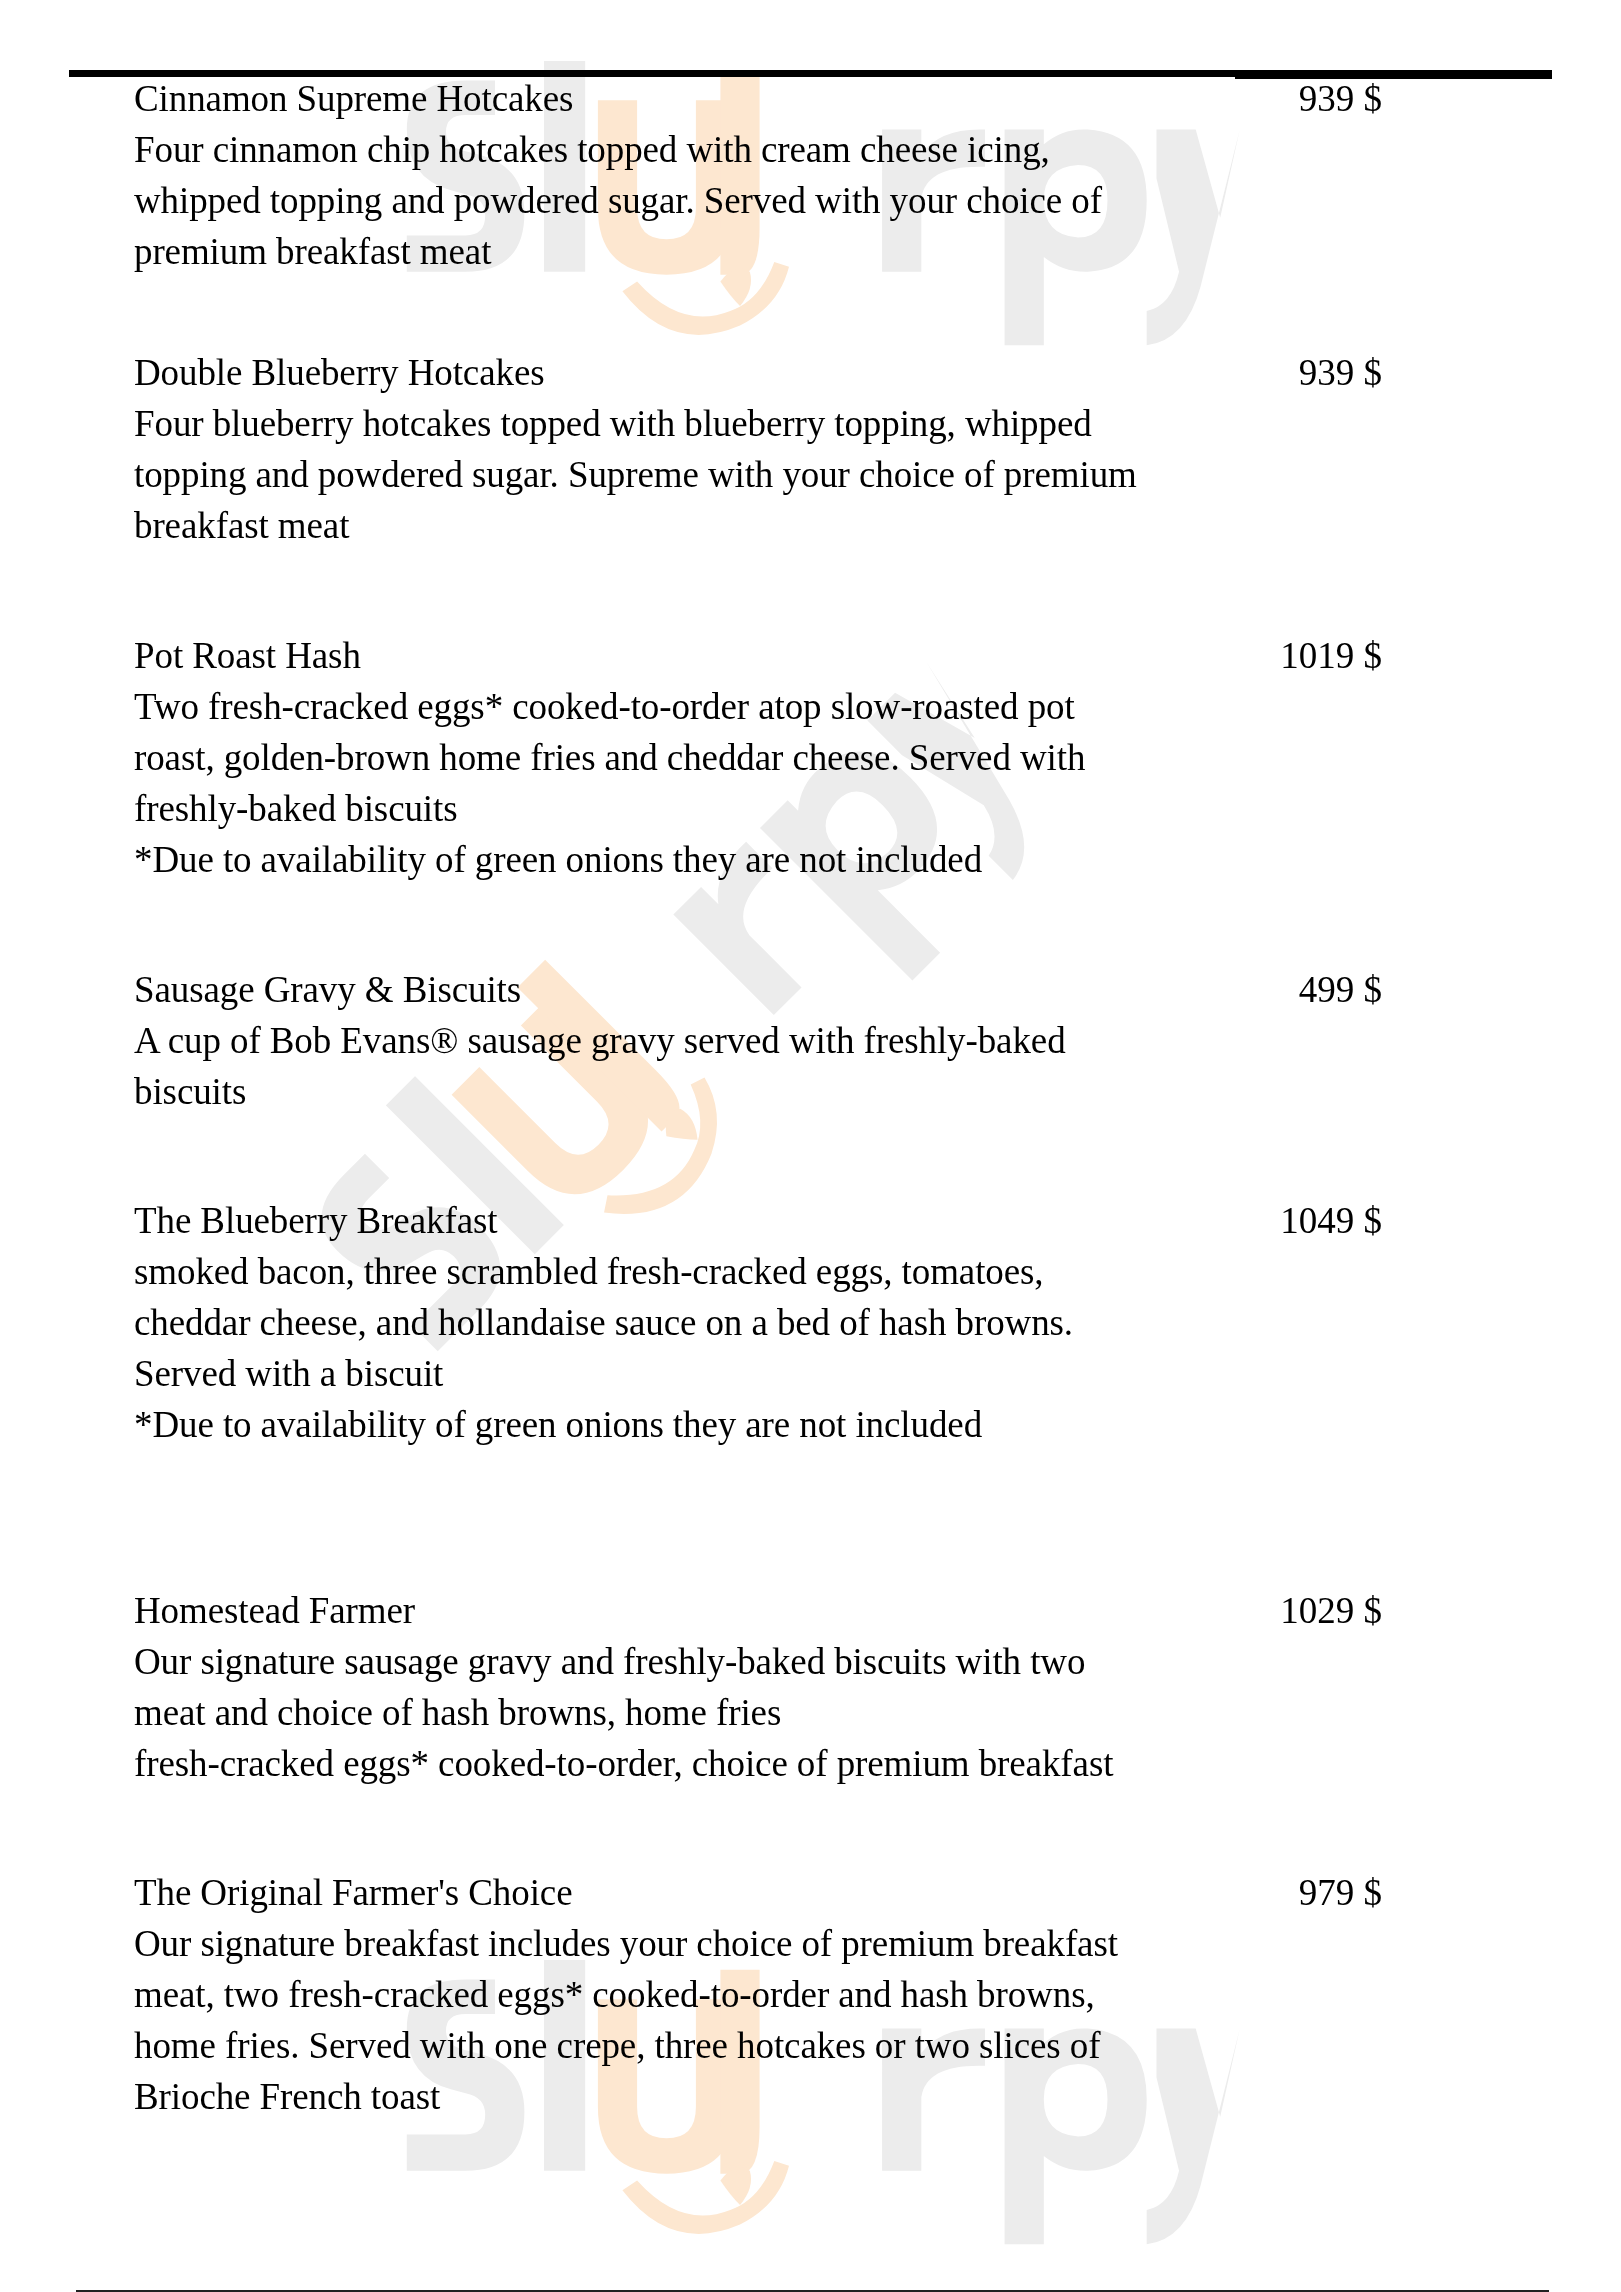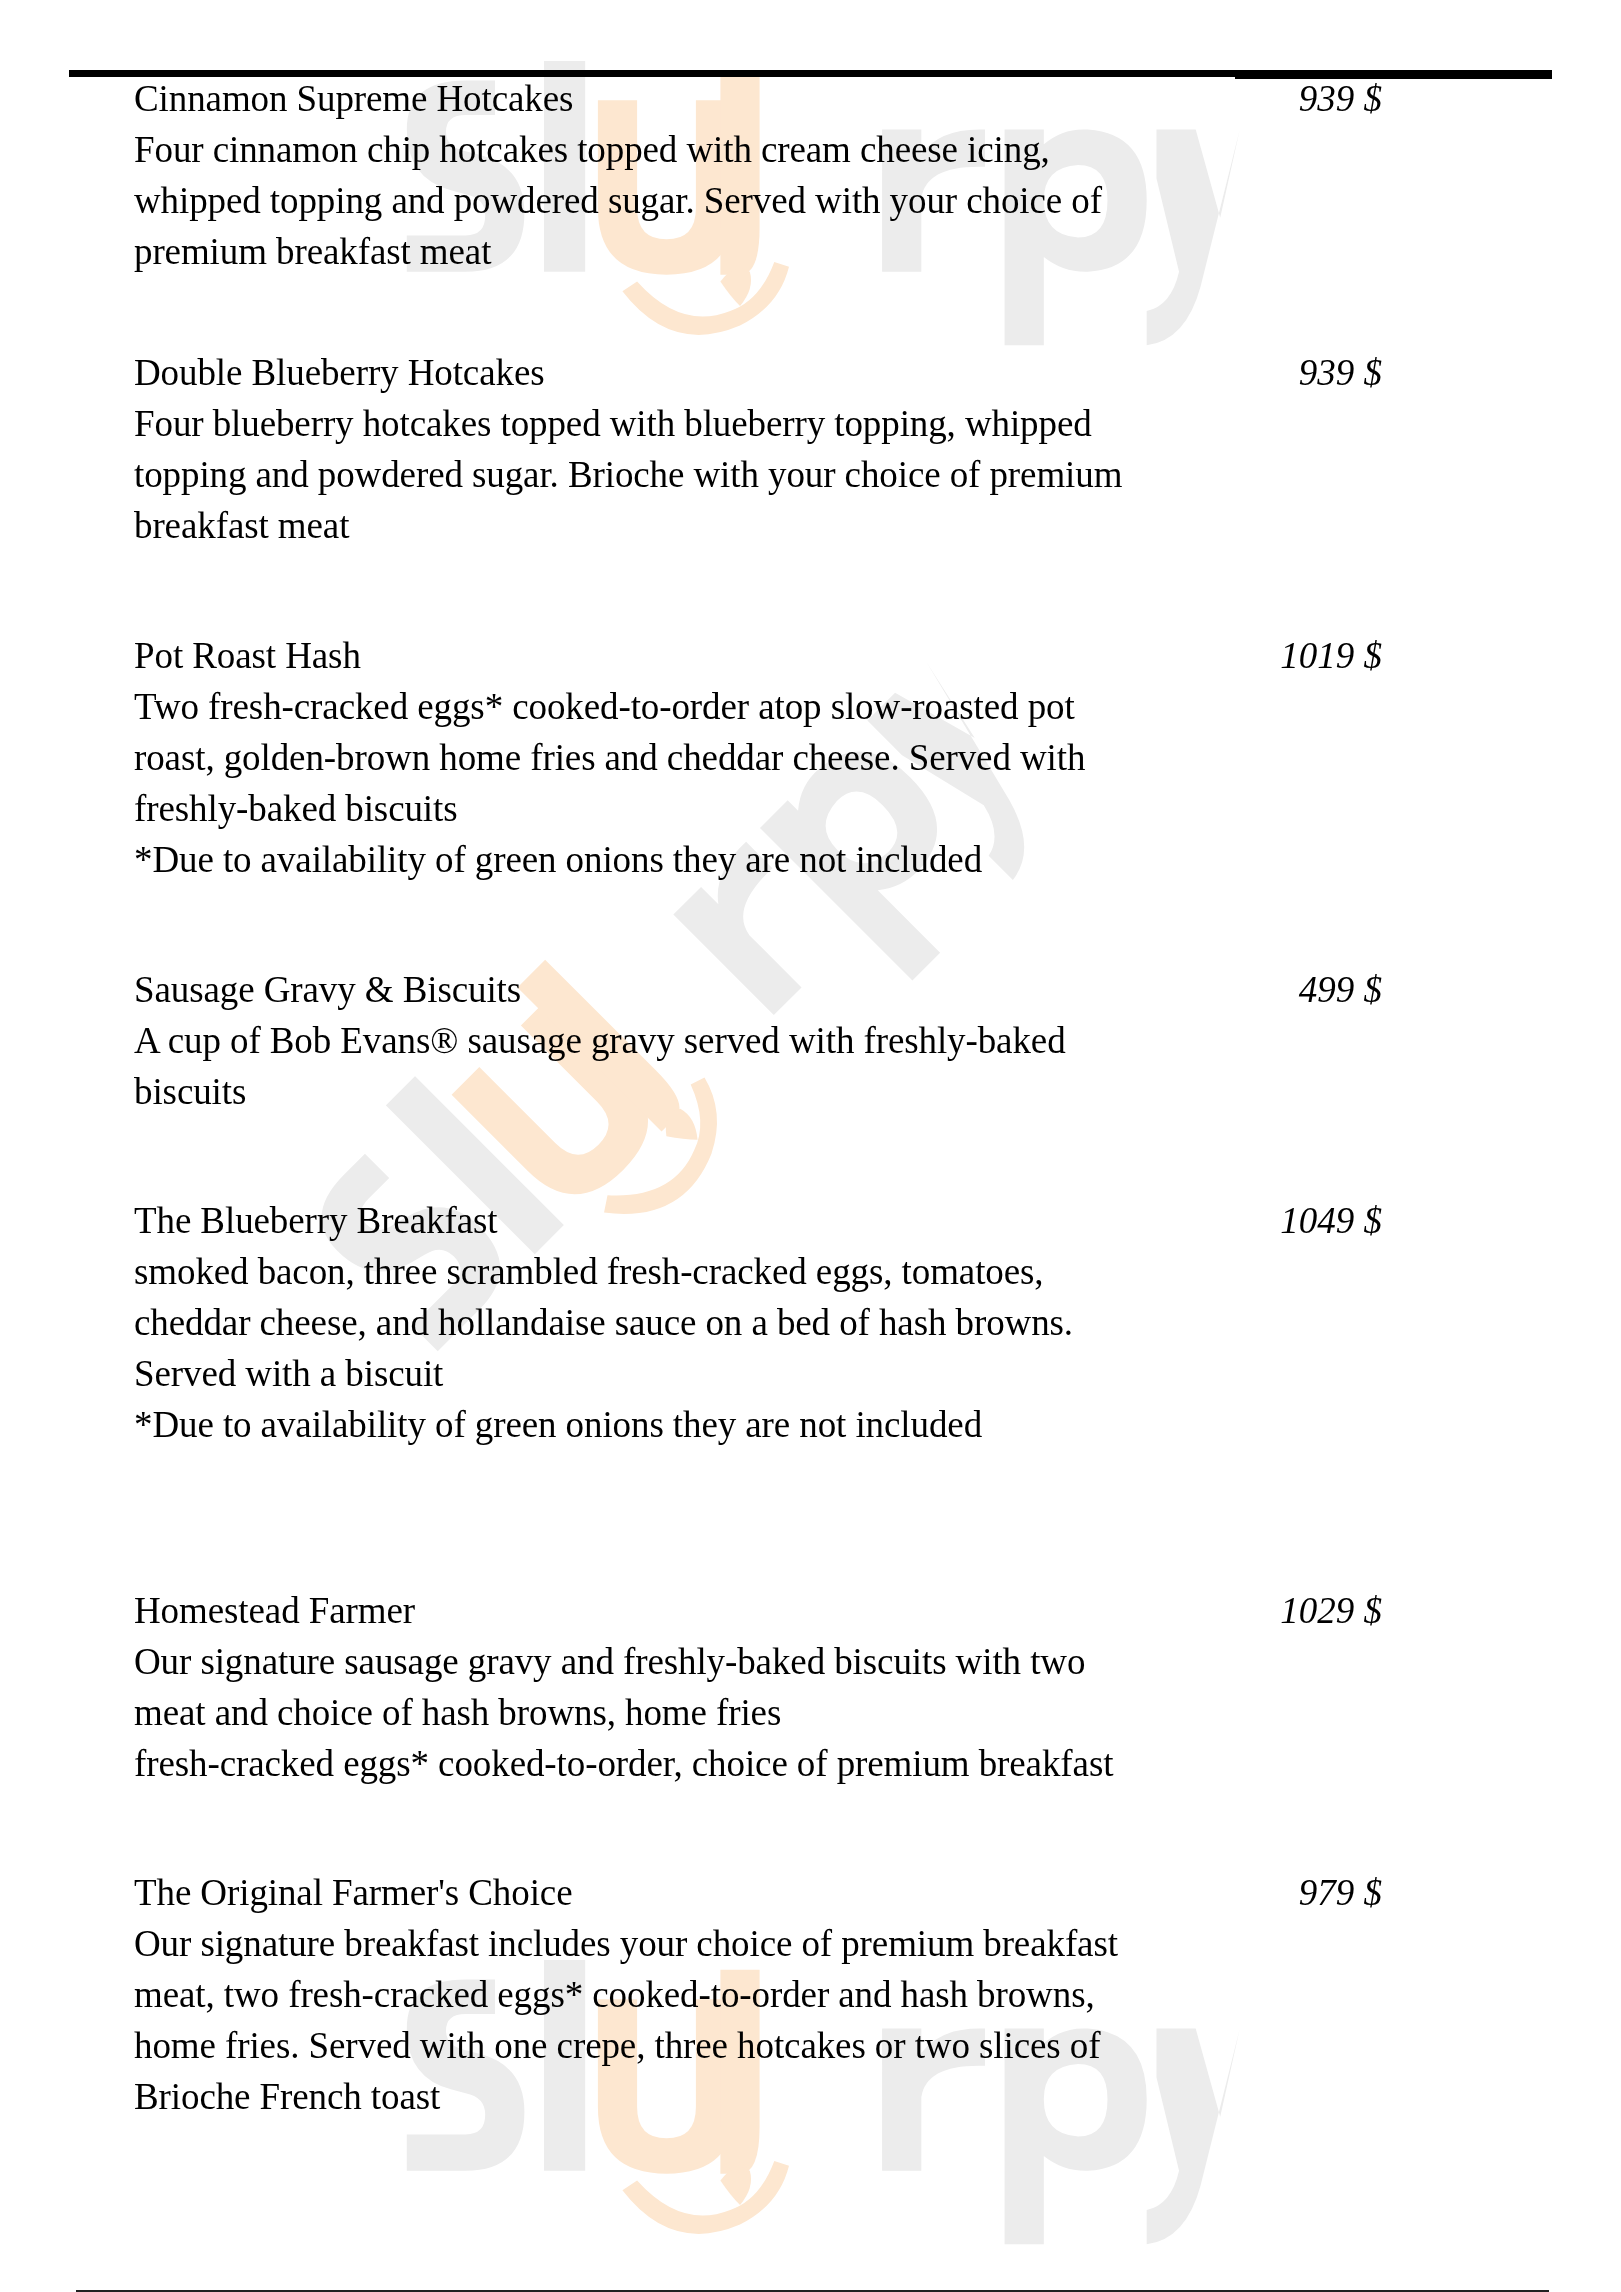--- a/index.html
+++ b/index.html
@@ -68,21 +68,20 @@
       white-space: nowrap;
     }
     .item-price {
       position: absolute;
       right: 239px;
       top: 0;
       font-size: 37px;
       line-height: 51px;
       text-align: right;
       white-space: nowrap;
-      font-style: italic;
     }
   </style>
 </head>
 <body>
 
 <div class="watermark" style="left:387px; top:61px;">
   <svg width="853" height="294" viewBox="0 0 870 300">
     <g fill="#ececec">
       <path d="M20 70 Q20 20 80 20 L110 20 L110 55 L80 55 Q60 55 60 72 Q60 88 80 92 L95 96 Q140 108 140 155 Q140 215 80 215 L20 215 L20 178 L80 178 Q100 178 100 158 Q100 140 80 136 L65 132 Q20 120 20 70 Z"></path>
       <rect x="160" y="0" width="42" height="215"></rect>
@@ -146,21 +145,21 @@
     <span class="item-line">whipped topping and powdered sugar. Served with your choice of</span>
     <span class="item-line">premium breakfast meat</span>
   </div>
   <div class="item-price">939 $</div>
 </div>
 
 <div class="menu-item" style="top:347px;">
   <div class="item-text">
     <span class="item-name">Double Blueberry Hotcakes</span>
     <span class="item-line">Four blueberry hotcakes topped with blueberry topping, whipped</span>
-    <span class="item-line">topping and powdered sugar. Brioche with your choice of premium</span>
+    <span class="item-line">topping and powdered sugar. Supreme with your choice of premium</span>
     <span class="item-line">breakfast meat</span>
   </div>
   <div class="item-price">939 $</div>
 </div>
 
 <div class="menu-item" style="top:630px;">
   <div class="item-text">
     <span class="item-name">Pot Roast Hash</span>
     <span class="item-line">Two fresh-cracked eggs* cooked-to-order atop slow-roasted pot</span>
     <span class="item-line">roast, golden-brown home fries and cheddar cheese. Served with</span>

